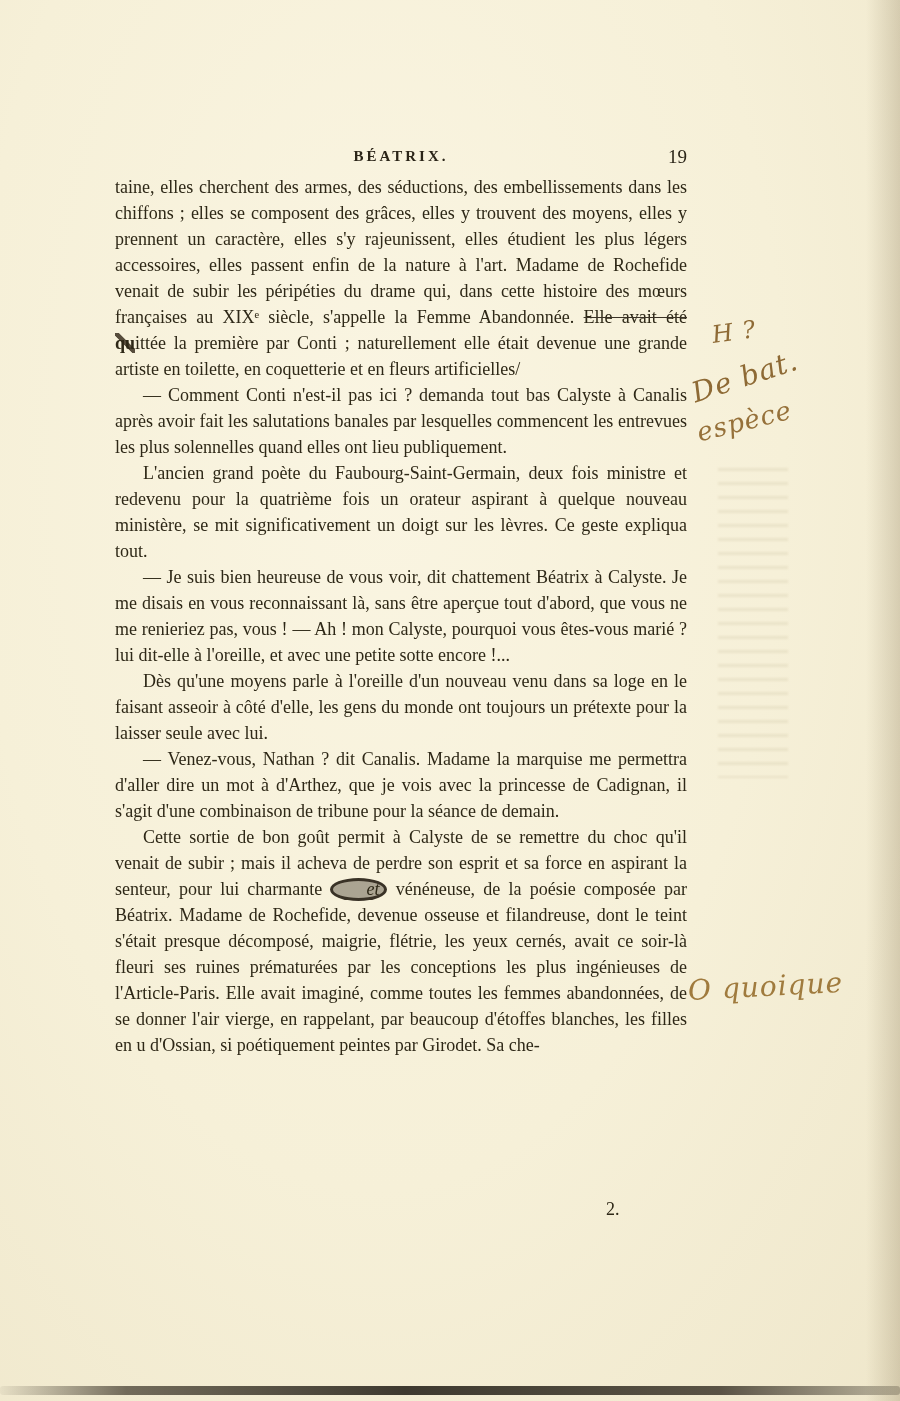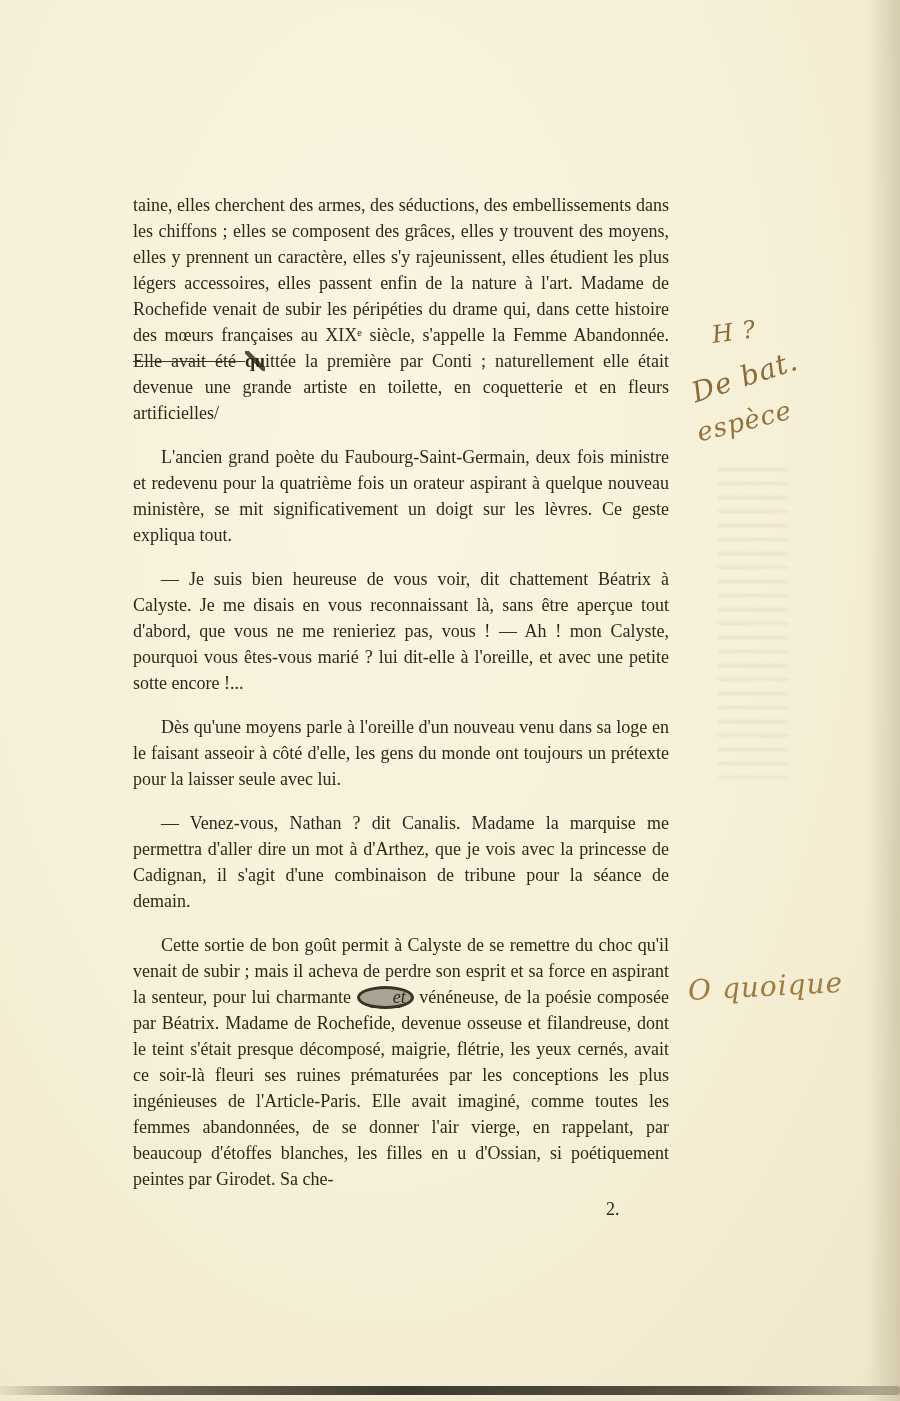--- a/index.html
+++ b/index.html
@@ -53,21 +53,21 @@
     position: absolute; right: 0; top: -2px;
     font-size: 19px; color: #2b2518;
   }
 
   
   .text-block {
     position: absolute; left: 115px; top: 174px; width: 572px;
     font-size: 18px; line-height: 26px; text-align: justify;
     color: #2e2817;
   }
-  .text-block p { margin: 18px; text-indent: 28px; }
+  .text-block p { margin: 0; text-indent: 28px; }
   .text-block p.no-indent { text-indent: 0; }
 
   .strike {
     text-decoration: line-through;
     text-decoration-color: #3a3226;
   }
   .proof-mark {
     font-weight: bold;
     background-image: linear-gradient(to top right,
       transparent 42%, rgba(58,47,31,0.85) 45%,
@@ -101,23 +101,28 @@
   .signature {
     position: absolute; left: 606px; top: 1199px;
     font-size: 18px; color: #2e2817;
   }
 </style>
 </head>
 <body>
 
 <div class="page">
 
+  <div class="running-head">
+    <div class="head-title">BÉATRIX.</div>
+    <div class="head-pagenum">19</div>
+  </div>
 
   <div class="text-block">
     <p class="no-indent"><span>taine, elles cherchent des armes, des séductions, des embellissements dans les chiffons ; elles se composent des grâces, elles y trouvent des moyens, elles y prennent un caractère, elles s'y rajeunissent, elles étudient les plus légers accessoires, elles passent enfin de la nature à l'art. Madame de Rochefide venait de subir les péripéties du drame qui, dans cette histoire des mœurs françaises au XIXᵉ siècle, s'appelle la Femme Abandonnée. </span><span class="strike">Elle avait été </span><span class="proof-mark">qu</span><span>ittée la première par Conti ; naturellement elle était devenue une grande artiste en toilette, en coquetterie et en fleurs artificielles/</span></p>
+    <p>— Comment Conti n'est-il pas ici ? demanda tout bas Calyste à Canalis après avoir fait les salutations banales par lesquelles commencent les entrevues les plus solennelles quand elles ont lieu publiquement.</p>
     <p>L'ancien grand poète du Faubourg-Saint-Germain, deux fois ministre et redevenu pour la quatrième fois un orateur aspirant à quelque nouveau ministère, se mit significativement un doigt sur les lèvres. Ce geste expliqua tout.</p>
     <p>— Je suis bien heureuse de vous voir, dit chattement Béatrix à Calyste. Je me disais en vous reconnaissant là, sans être aperçue tout d'abord, que vous ne me renieriez pas, vous ! — Ah ! mon Calyste, pourquoi vous êtes-vous marié ? lui dit-elle à l'oreille, et avec une petite sotte encore !...</p>
     <p>Dès qu'une moyens parle à l'oreille d'un nouveau venu dans sa loge en le faisant asseoir à côté d'elle, les gens du monde ont toujours un prétexte pour la laisser seule avec lui.</p>
     <p>— Venez-vous, Nathan ? dit Canalis. Madame la marquise me permettra d'aller dire un mot à d'Arthez, que je vois avec la princesse de Cadignan, il s'agit d'une combinaison de tribune pour la séance de demain.</p>
     <p><span>Cette sortie de bon goût permit à Calyste de se remettre du choc qu'il venait de subir ; mais il acheva de perdre son esprit et sa force en aspirant la senteur, pour lui charmante </span><span class="circled-word">et</span><span> vénéneuse, de la poésie composée par Béatrix. Madame de Rochefide, devenue osseuse et filandreuse, dont le teint s'était presque décomposé, maigrie, flétrie, les yeux cernés, avait ce soir-là fleuri ses ruines prématurées par les conceptions les plus ingénieuses de l'Article-Paris. Elle avait imaginé, comme toutes les femmes abandonnées, de se donner l'air vierge, en rappelant, par beaucoup d'étoffes blanches, les filles en u d'Ossian, si poétiquement peintes par Girodet. Sa che-</span></p>
   </div>
 
   <div class="handwriting hw-1">H ?</div>
   <div class="handwriting hw-2">De bat.</div>
   <div class="handwriting hw-3">espèce</div>

